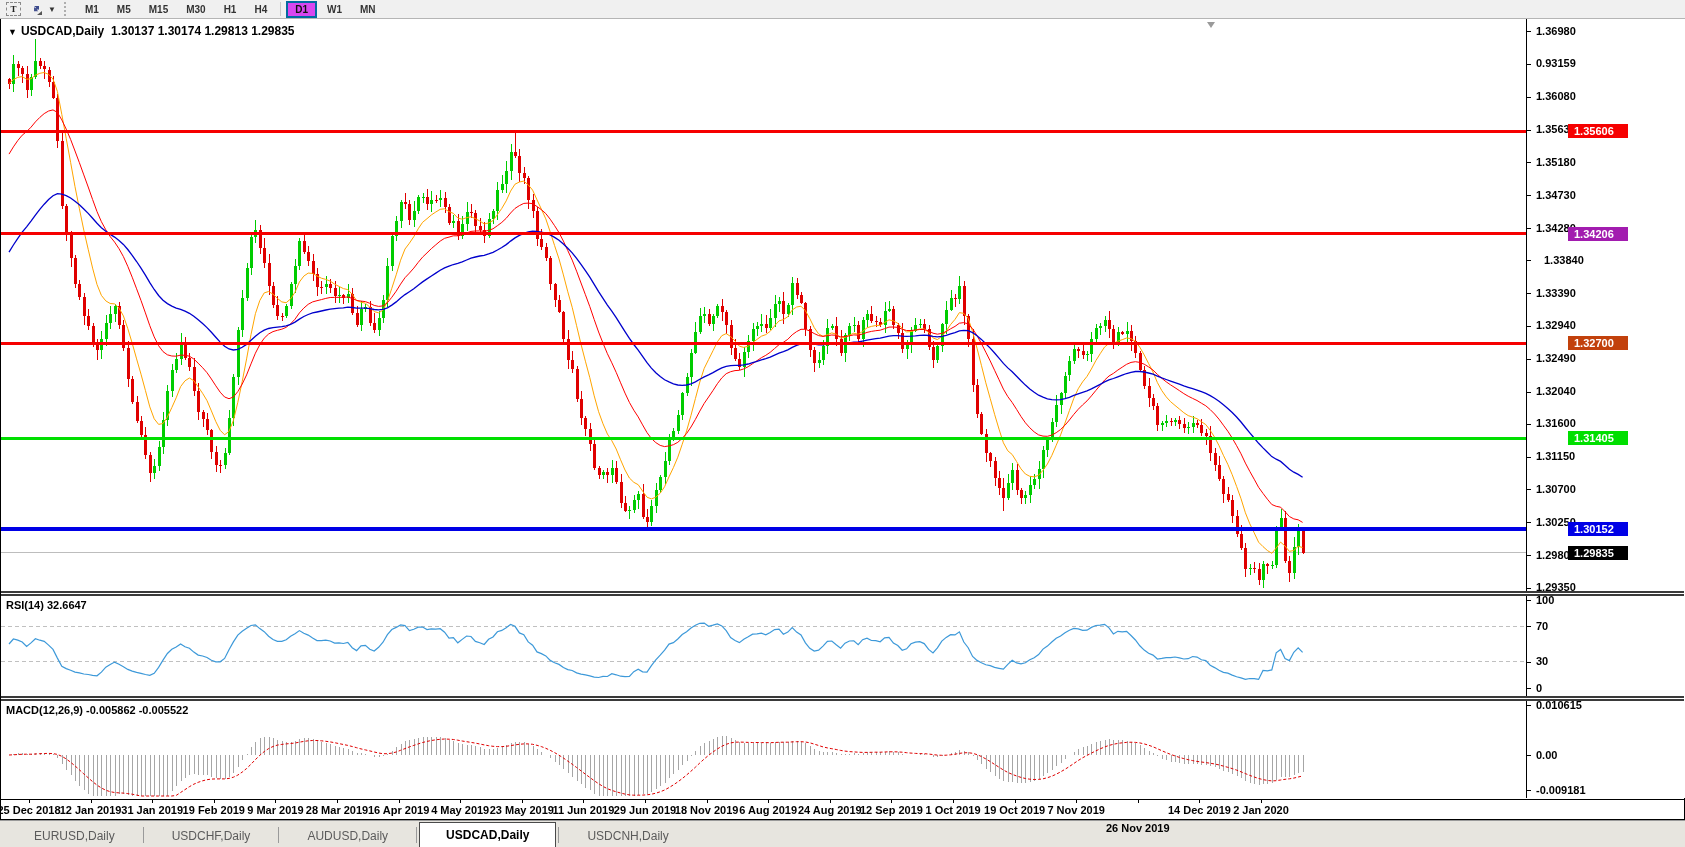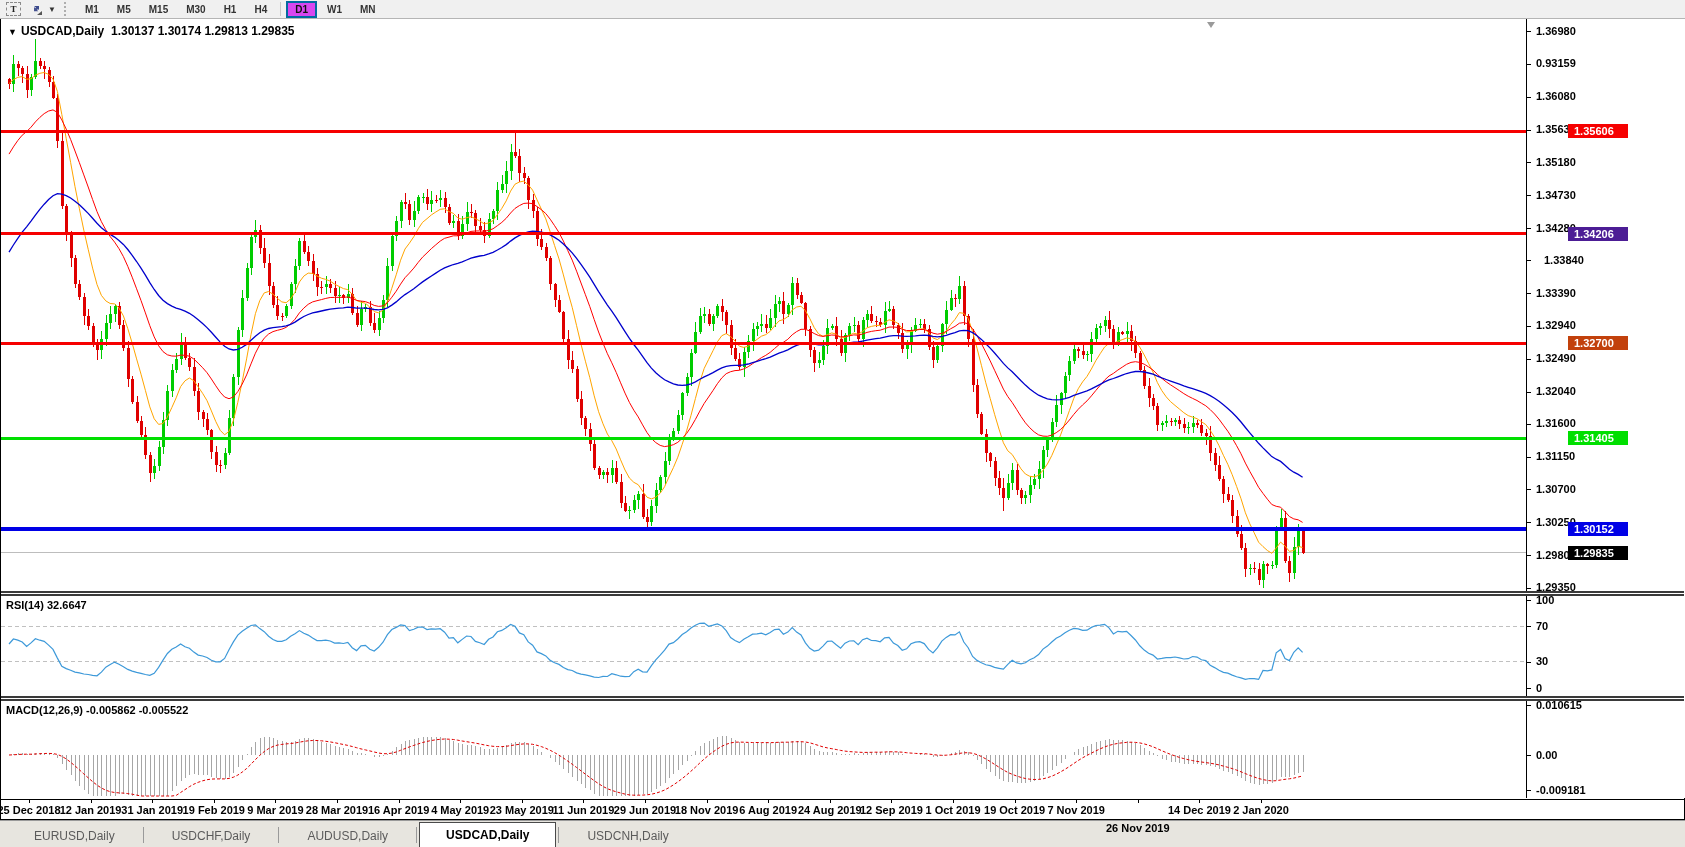--- a/index.html
+++ b/index.html
@@ -1049,21 +1049,21 @@
       <div class="y-tick" style="top: 643px;"></div>
       <div class="y-lab" style="top: 662.5px;">0</div>
       <div class="y-tick" style="top: 669px;"></div>
       <div class="y-lab" style="top: 679.5px;">0.010615</div>
       <div class="y-tick" style="top: 686px;"></div>
       <div class="y-lab" style="top: 729.5px;">0.00</div>
       <div class="y-tick" style="top: 736px;"></div>
       <div class="y-lab" style="top: 764.5px;">-0.009181</div>
       <div class="y-tick" style="top: 771px;"></div>
       <div class="badge" style="top: 105.302px; background: rgb(246, 0, 0);">1.35606</div>
-      <div class="badge" style="top: 207.502px; background: #4c1d95;">1.34206</div>
+      <div class="badge" style="top: 207.502px; background: #a21caf;">1.34206</div>
       <div class="badge" style="top: 317.44px; background: #c2410c;">1.32700</div>
       <div class="badge" style="top: 411.975px; background: rgb(0, 223, 0);">1.31405</div>
       <div class="badge" style="top: 503.444px; background: rgb(0, 0, 230);">1.30152</div>
       <div class="badge" style="top: 526.585px; background: rgb(0, 0, 0);">1.29835</div>
     </div>
   <div class="date-axis" id="dateAxis">
       <div class="d-tick" style="left: 28px;"></div>
       <div class="d-lab" style="left: 28px;">25 Dec 2018</div>
       <div class="d-tick" style="left: 89.6px;"></div>
       <div class="d-lab" style="left: 89.6px;">12 Jan 2019</div>

